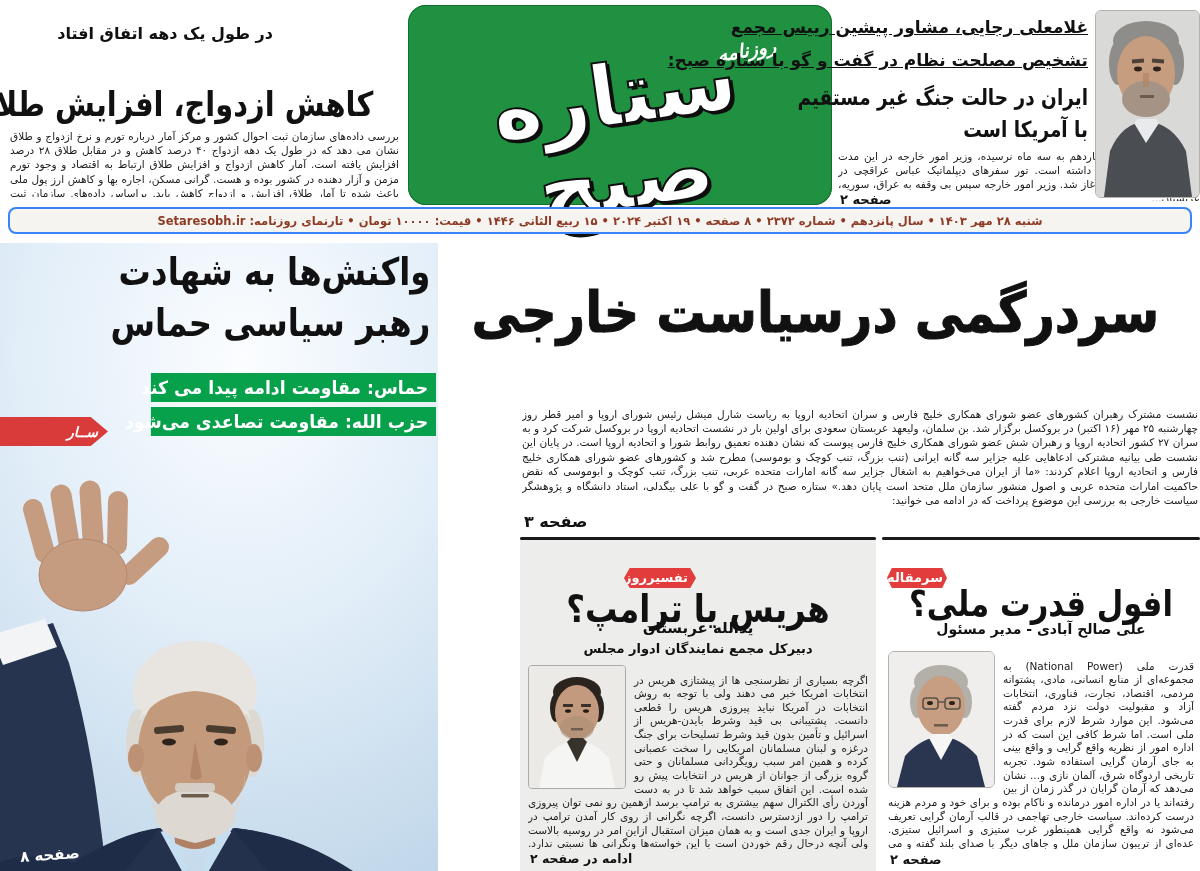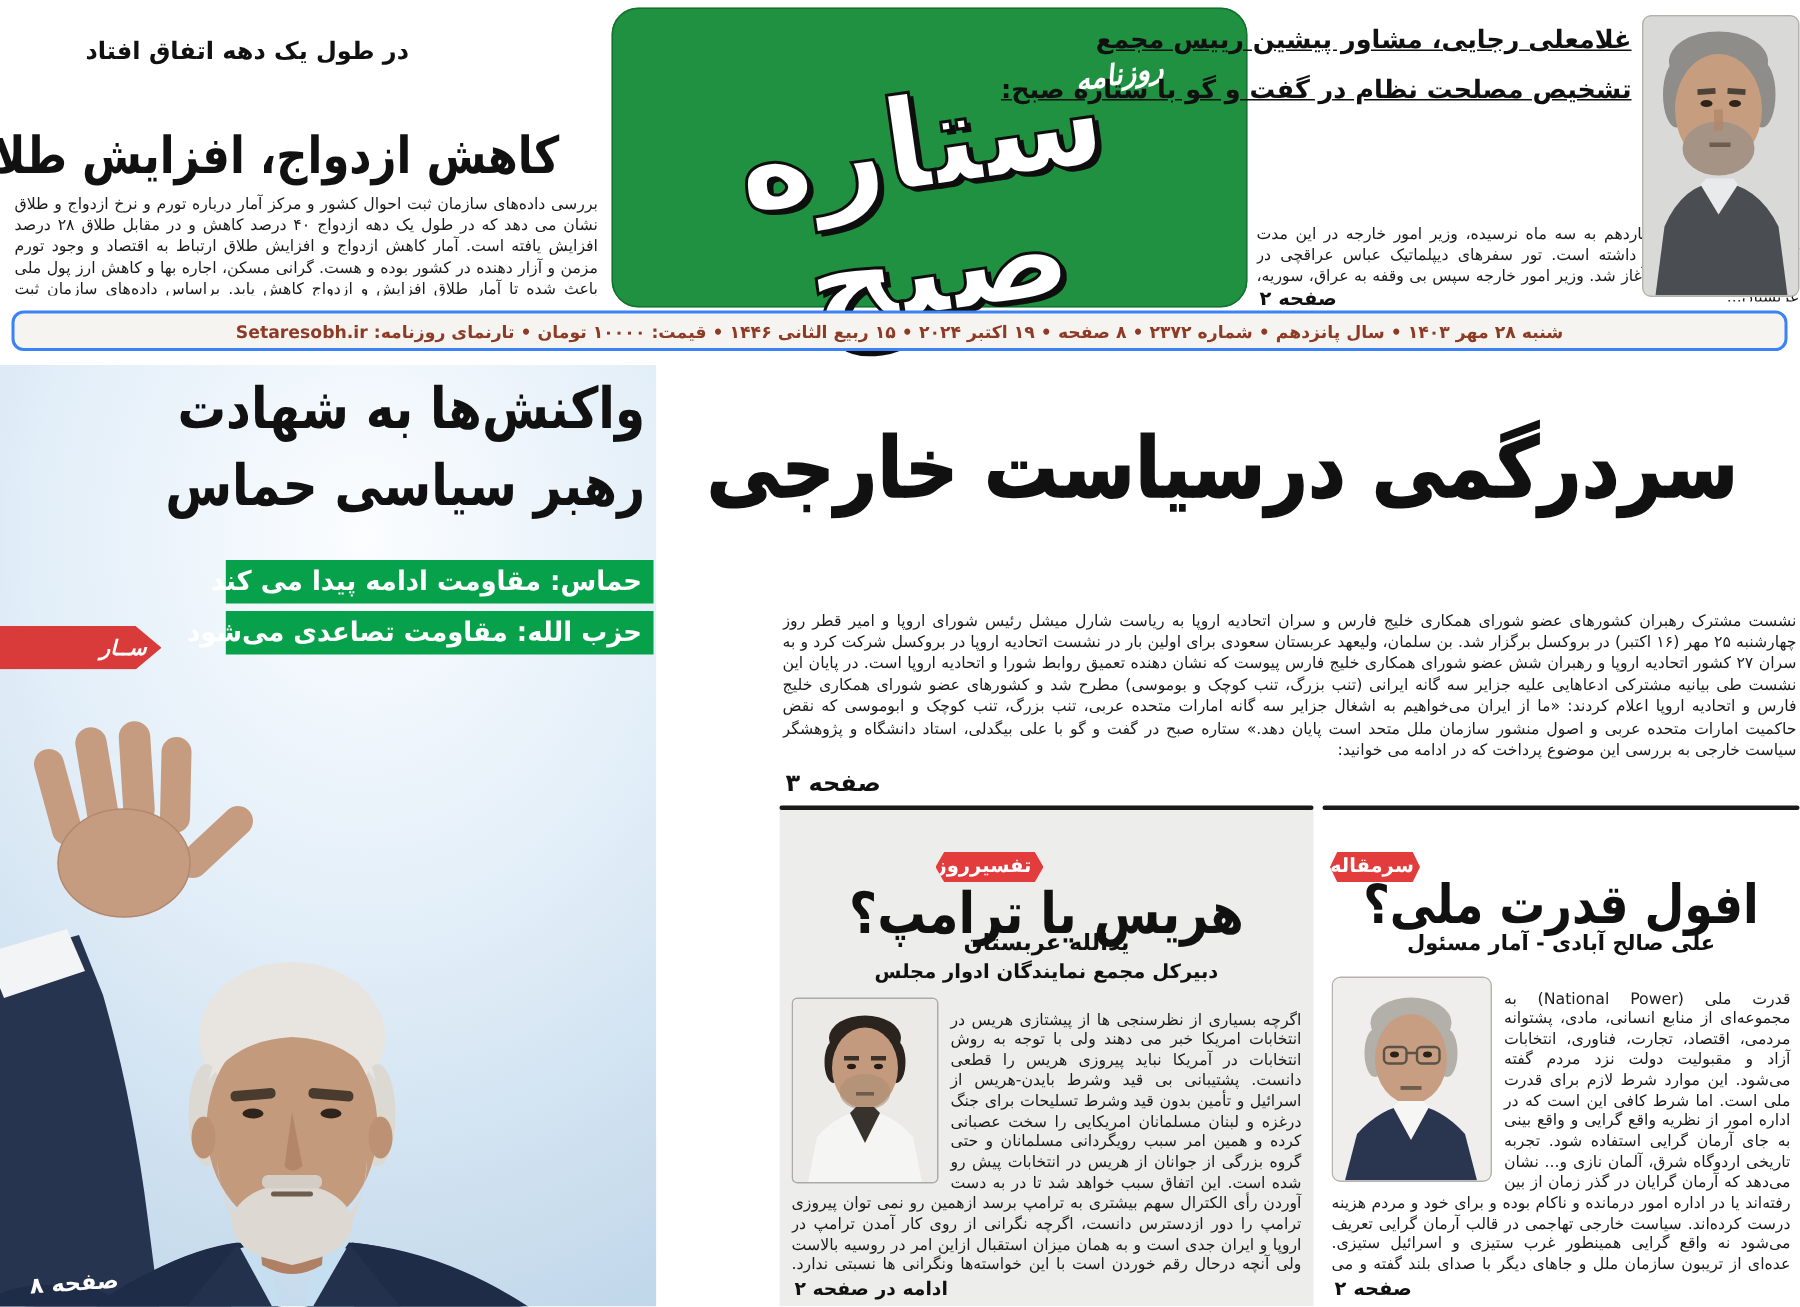--- a/index.html
+++ b/index.html
@@ -112,20 +112,24 @@
 
   <section class="masthead">
     <div class="masthead-label">روزنامه</div>
     <div class="masthead-title">ستاره صبح</div>
   </section>
 
   <section class="tr">
     <div class="tr-text">
       <div class="tr-kicker">غلامعلی رجایی، مشاور پیشین رییس مجمع</div>
       <div class="tr-kicker">تشخیص مصلحت نظام در گفت و گو با ستاره صبح:</div>
+      <div class="tr-hl-wrap">
+        <div class="tr-headline">ایران در حالت جنگ غیر مستقیم</div>
+        <div class="tr-headline">با آمریکا است</div>
+      </div>
     </div>
     <p class="tr-body">درحالیکه عمر دولت چهاردهم به سه ماه نرسیده، وزیر امور خارجه در این مدت کوتاه روزهای پر کاری داشته است. تور سفرهای دیپلماتیک عباس عراقچی در منطقه با دیدار از لبنان آغاز شد. وزیر امور خارجه سپس بی وقفه به عراق، سوریه، عربستان...</p>
     <div class="tr-page">صفحه ۲</div>
     <div class="tr-photo">
       <svg viewBox="0 0 103 186" width="103" height="186">
         <rect width="103" height="186" fill="#d9d9d7"></rect>
         <ellipse cx="50" cy="30" rx="33" ry="20" fill="#8f8d8a"></ellipse>
         <ellipse cx="22" cy="52" rx="9" ry="22" fill="#8f8d8a"></ellipse>
         <ellipse cx="79" cy="52" rx="9" ry="22" fill="#8f8d8a"></ellipse>
         <ellipse cx="50" cy="62" rx="29" ry="37" fill="#c79d80"></ellipse>
@@ -264,21 +268,21 @@
       </div>
       <p class="c-body">اگرچه بسیاری از نظرسنجی ها از پیشتازی هریس در انتخابات امریکا خبر می دهند ولی با توجه به روش انتخابات در آمریکا نباید پیروزی هریس را قطعی دانست. پشتیبانی بی قید وشرط بایدن-هریس از اسرائیل و تأمین بدون قید وشرط تسلیحات برای جنگ درغزه و لبنان مسلمانان امریکایی را سخت عصبانی کرده و همین امر سبب رویگردانی مسلمانان و حتی گروه بزرگی از جوانان از هریس در انتخابات پیش رو شده است. این اتفاق سبب خواهد شد تا در به دست آوردن رأی الکترال سهم بیشتری به ترامپ برسد ازهمین رو نمی توان پیروزی ترامپ را دور ازدسترس دانست، اگرچه نگرانی از روی کار آمدن ترامپ در اروپا و ایران جدی است و به همان میزان استقبال ازاین امر در روسیه بالاست ولی آنچه درحال رقم خوردن است با این خواسته‌ها ونگرانی ها نسبتی ندارد. ایران هم باید آمادگی ریاست جمهوری ترامپ را داشته...</p>
     </div>
     <div class="c-continue">ادامه در صفحه ۲</div>
   </section>
 
   <section class="editorial">
     <div class="panel-rule"></div>
     <div class="panel-badge e-badge">سرمقاله</div>
     <h2 class="e-headline">افول قدرت ملی؟</h2>
-    <div class="e-byline">علی صالح آبادی - آمار مسئول</div>
+    <div class="e-byline">علی صالح آبادی - مدیر مسئول</div>
     <div class="e-bodywrap">
       <div class="e-photo">
         <svg viewBox="0 0 105 135" width="105" height="135">
           <rect width="105" height="135" fill="#efeeec"></rect>
           <ellipse cx="52" cy="30" rx="27" ry="17" fill="#b3afa9"></ellipse>
           <ellipse cx="28" cy="50" rx="7" ry="16" fill="#b3afa9"></ellipse>
           <ellipse cx="76" cy="50" rx="7" ry="16" fill="#b3afa9"></ellipse>
           <ellipse cx="52" cy="54" rx="24" ry="30" fill="#c79e82"></ellipse>
           <rect x="34" y="46" width="15" height="11" rx="3" fill="none" stroke="#5a5248" stroke-width="1.6"></rect>
           <rect x="56" y="46" width="15" height="11" rx="3" fill="none" stroke="#5a5248" stroke-width="1.6"></rect>

